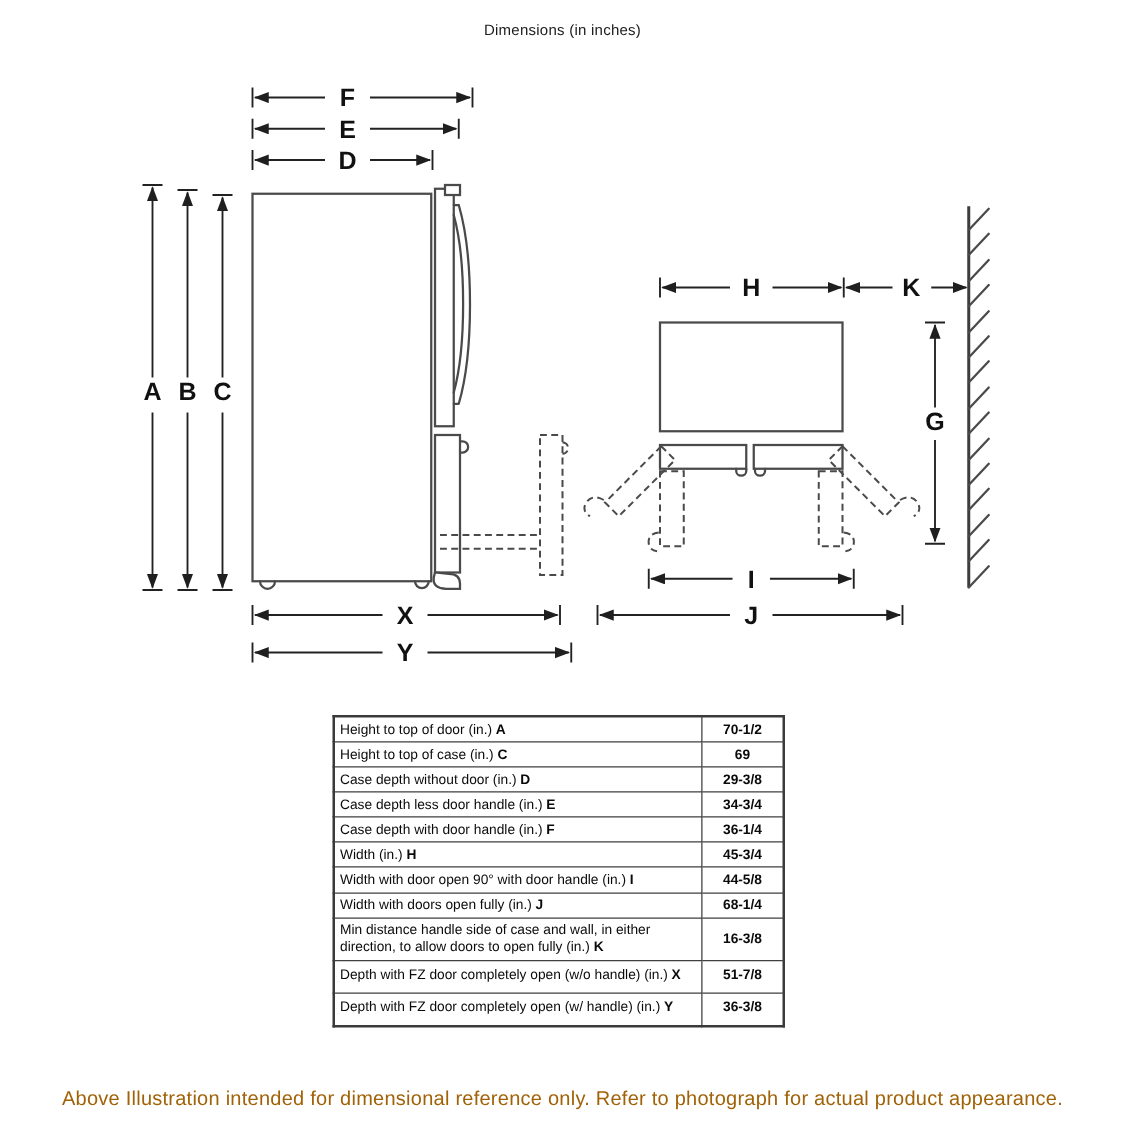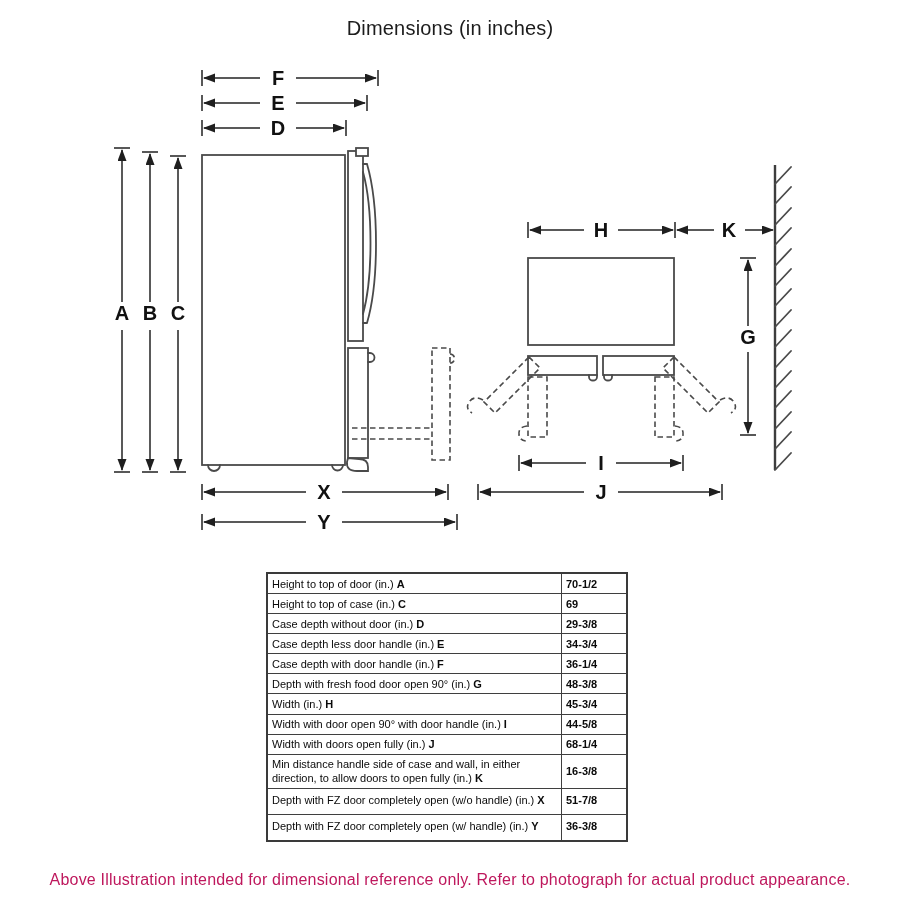--- a/index.html
+++ b/index.html
@@ -1,35 +1,35 @@
 <!DOCTYPE html>
 <html><head>
 <meta charset="utf-8">
 <style>
   html,body{margin:0;padding:0;background:#fff;}
   body{width:900px;height:900px;font-family:"Liberation Sans",sans-serif;}
   .stage{position:relative;width:900px;height:900px;background:#fff;overflow:hidden;}
   .title{position:absolute;top:17px;left:0;width:900px;text-align:center;
-         font-size:20px;color:#1c1c1c;letter-spacing:.2px;}
+         font-size:12px;color:#1c1c1c;letter-spacing:.2px;}
   svg.diagram{position:absolute;top:0;left:0;}
   .st{stroke:#4a4a4a;stroke-width:1.8;fill:none;stroke-linecap:round;stroke-linejoin:round;}
   .fw{stroke:#4a4a4a;stroke-width:1.8;fill:#fff;stroke-linejoin:miter;}
   .dsh{stroke:#4a4a4a;stroke-width:1.6;fill:none;stroke-dasharray:5.5 3.5;stroke-linecap:butt;}
   .wall{stroke:#3d3d3d;stroke-width:2.4;fill:none;}
   .dim{stroke:#222;stroke-width:1.5;fill:none;}
   .dimlb{font-family:"Liberation Sans",sans-serif;font-weight:bold;font-size:20px;fill:#111;}
   table.dims{position:absolute;left:266px;top:572px;width:362px;border-collapse:collapse;
              table-layout:fixed;background:#fff;border:2px solid #3a3a3a;}
   table.dims td{border:1.5px solid #3f3f3f;font-size:11px;color:#0a0a0a;
                 padding:2.5px 4px;line-height:1.28;vertical-align:middle;}
-  table.dims td.val{width:56px;text-align:left;font-weight:bold;}
+  table.dims td.val{width:56px;text-align:center;font-weight:bold;}
   table.dims tr.tall td{padding-top:4px;padding-bottom:7px;}
   table.dims b.key{font-weight:bold;margin-left:3px;}
   .footer{position:absolute;top:871px;left:0;width:900px;text-align:center;
-          font-size:16px;color:#be185d;letter-spacing:.2px;}
+          font-size:16px;color:#a16207;letter-spacing:.2px;}
 </style>
 </head>
 <body>
 
 <div class="stage">
 
   <div class="title">Dimensions (in inches)</div>
 
   <svg class="diagram" width="900" height="560" viewBox="0 0 900 560">
     <defs>
@@ -189,24 +189,20 @@
       </tr>
       <tr>
         <td><span>Case depth less door handle (in.)</span><b class="key">E</b></td>
         <td class="val">34-3/4</td>
       </tr>
       <tr>
         <td><span>Case depth with door handle (in.)</span><b class="key">F</b></td>
         <td class="val">36-1/4</td>
       </tr>
       <tr>
-        <td><span>Depth with fresh food door open 90° (in.)</span><b class="key">G</b></td>
-        <td class="val">48-3/8</td>
-      </tr>
-      <tr>
         <td><span>Width (in.)</span><b class="key">H</b></td>
         <td class="val">45-3/4</td>
       </tr>
       <tr>
         <td><span>Width with door open 90° with door handle (in.)</span><b class="key">I</b></td>
         <td class="val">44-5/8</td>
       </tr>
       <tr>
         <td><span>Width with doors open fully (in.)</span><b class="key">J</b></td>
         <td class="val">68-1/4</td>

